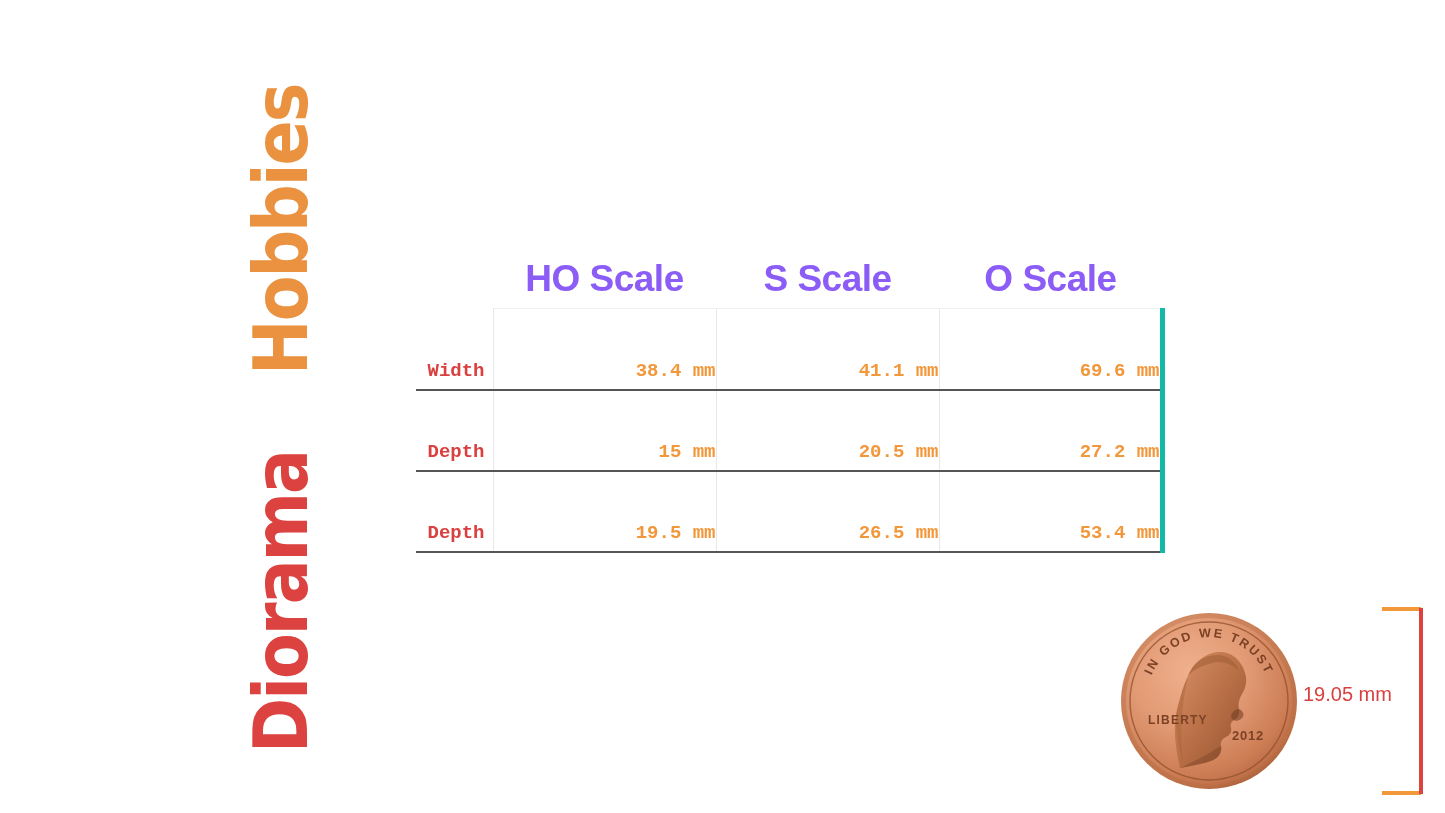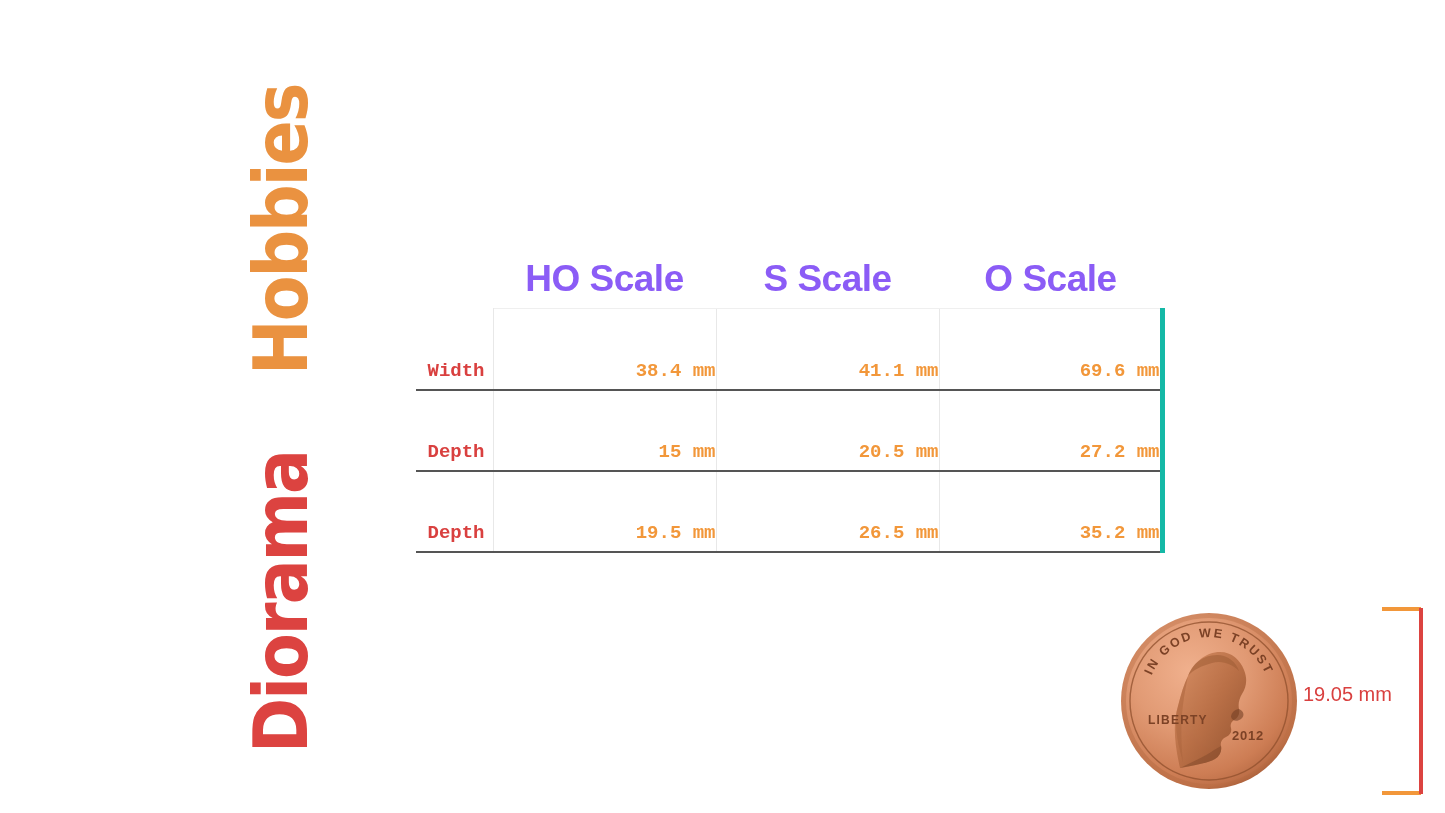--- a/index.html
+++ b/index.html
@@ -176,21 +176,21 @@
       <tr>
         <td class="row-label">Depth</td>
         <td class="cell-value">15 mm</td>
         <td class="cell-value">20.5 mm</td>
         <td class="cell-value">27.2 mm</td>
       </tr>
       <tr>
         <td class="row-label">Depth</td>
         <td class="cell-value">19.5 mm</td>
         <td class="cell-value">26.5 mm</td>
-        <td class="cell-value">35.2 mm</td>
+        <td class="cell-value">53.4 mm</td>
       </tr>
     </tbody>
   </table>
 </div>
 
 <div id="penny-group">
 
   <svg id="penny-image" viewBox="0 0 182 182">
     <defs>
       <radialGradient id="coinFace" cx="38%" cy="32%" r="78%">

